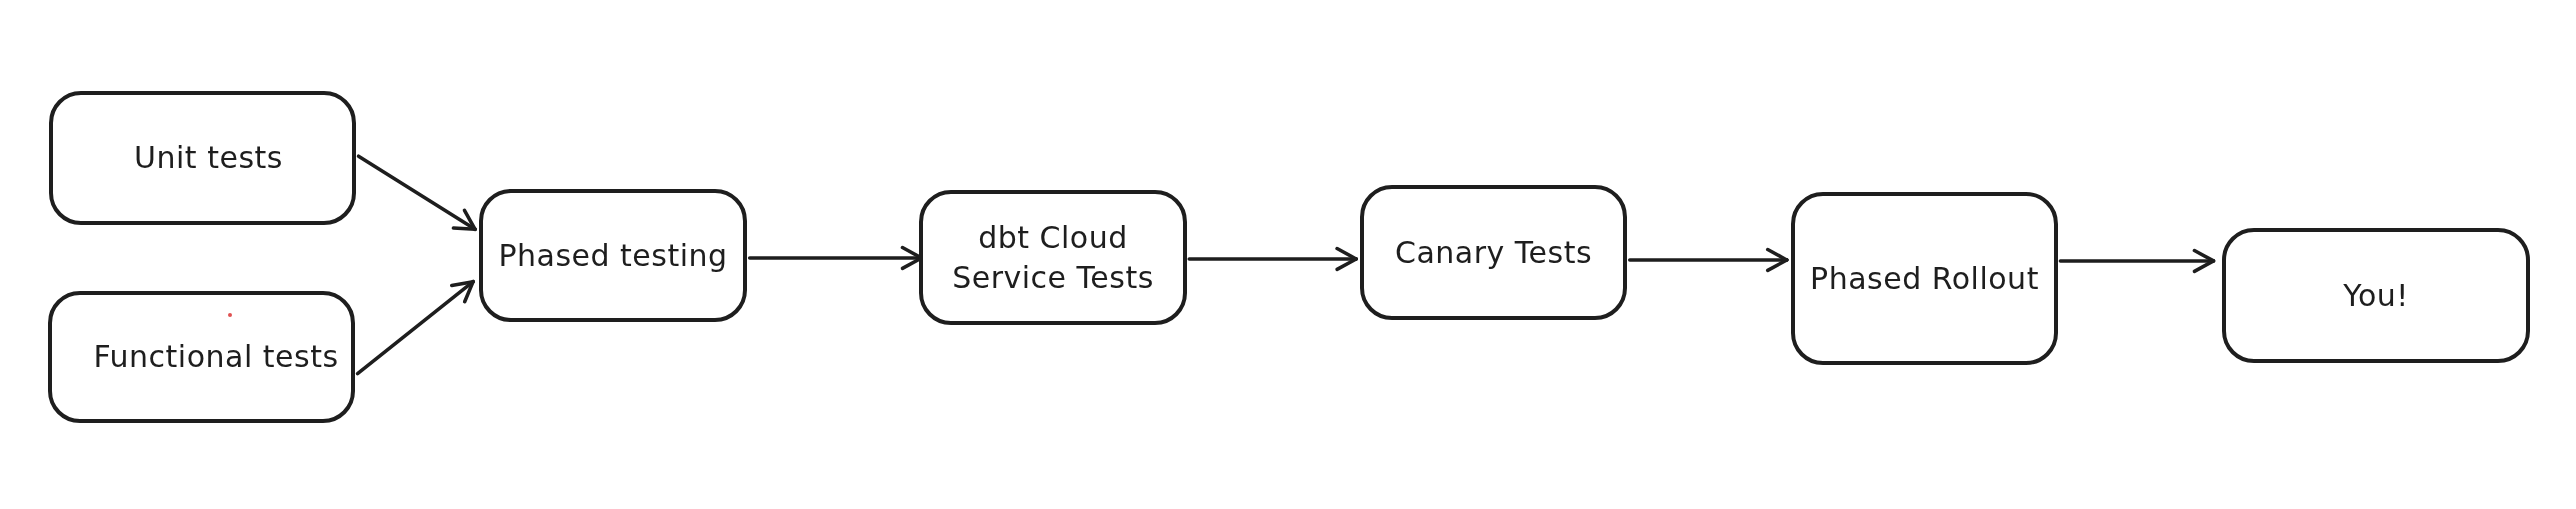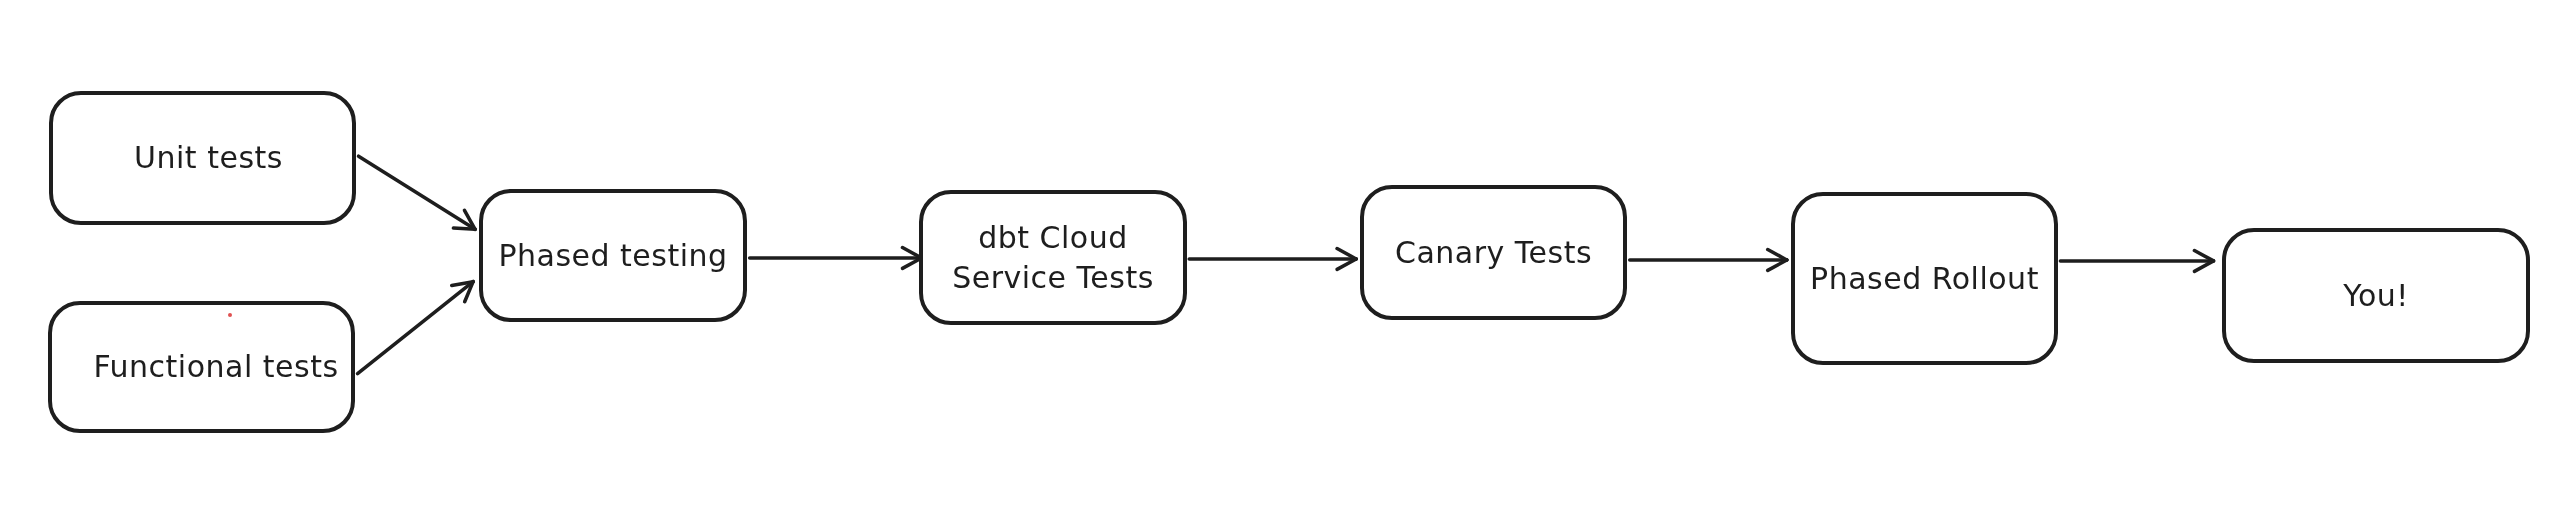--- a/index.html
+++ b/index.html
@@ -88,21 +88,21 @@
       <g>
         <line x1="2086" y1="264" x2="2241" y2="264" stroke="#1e1e1e"></line>
         <line x1="2241" y1="264" x2="2221.693183638412" y2="274.5473618492925" stroke-width="4.2" stroke="#1e1e1e"></line>
         <line x1="2241" y1="264" x2="2221.693183638412" y2="253.45263815070754" stroke-width="4.2" stroke="#1e1e1e"></line>
       </g>
     </svg>
   <div id="nodes">
       <div class="node" style="left: 49px; top: 91px; width: 307px; height: 134px; border-color: rgb(30, 30, 30); padding-left: 12px;">
         <div class="node-label-line">Unit tests</div>
       </div>
-      <div class="node" style="left: 48px; top: 301px; width: 307px; height: 132px; border-color: rgb(30, 30, 30); padding-left: 29px;">
+      <div class="node" style="left: 48px; top: 291px; width: 307px; height: 132px; border-color: rgb(30, 30, 30); padding-left: 29px;">
         <div class="node-label-line">Functional tests</div>
       </div>
       <div class="node" style="left: 479px; top: 189px; width: 268px; height: 133px; border-color: rgb(30, 30, 30);">
         <div class="node-label-line">Phased testing</div>
       </div>
       <div class="node" style="left: 919px; top: 190px; width: 268px; height: 135px; border-color: rgb(30, 30, 30);">
         <div class="node-label-line">dbt Cloud</div>
         <div class="node-label-line">Service Tests</div>
       </div>
       <div class="node" style="left: 1360px; top: 185px; width: 267px; height: 135px; border-color: rgb(30, 30, 30);">

